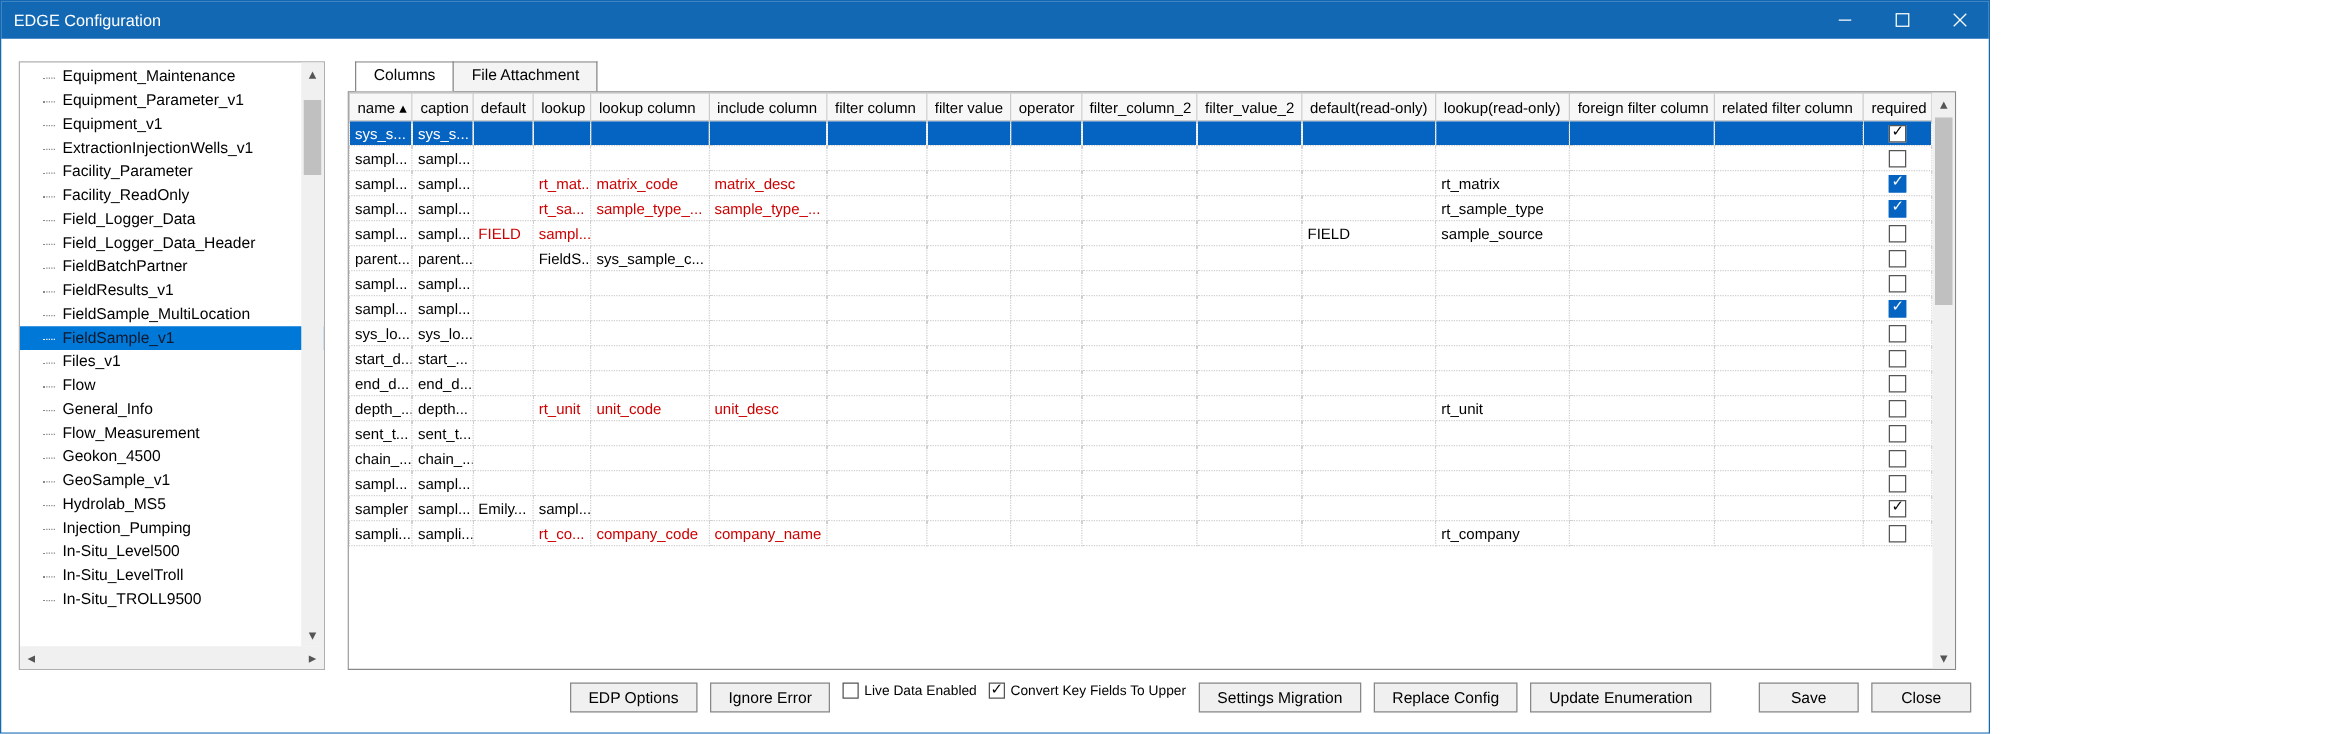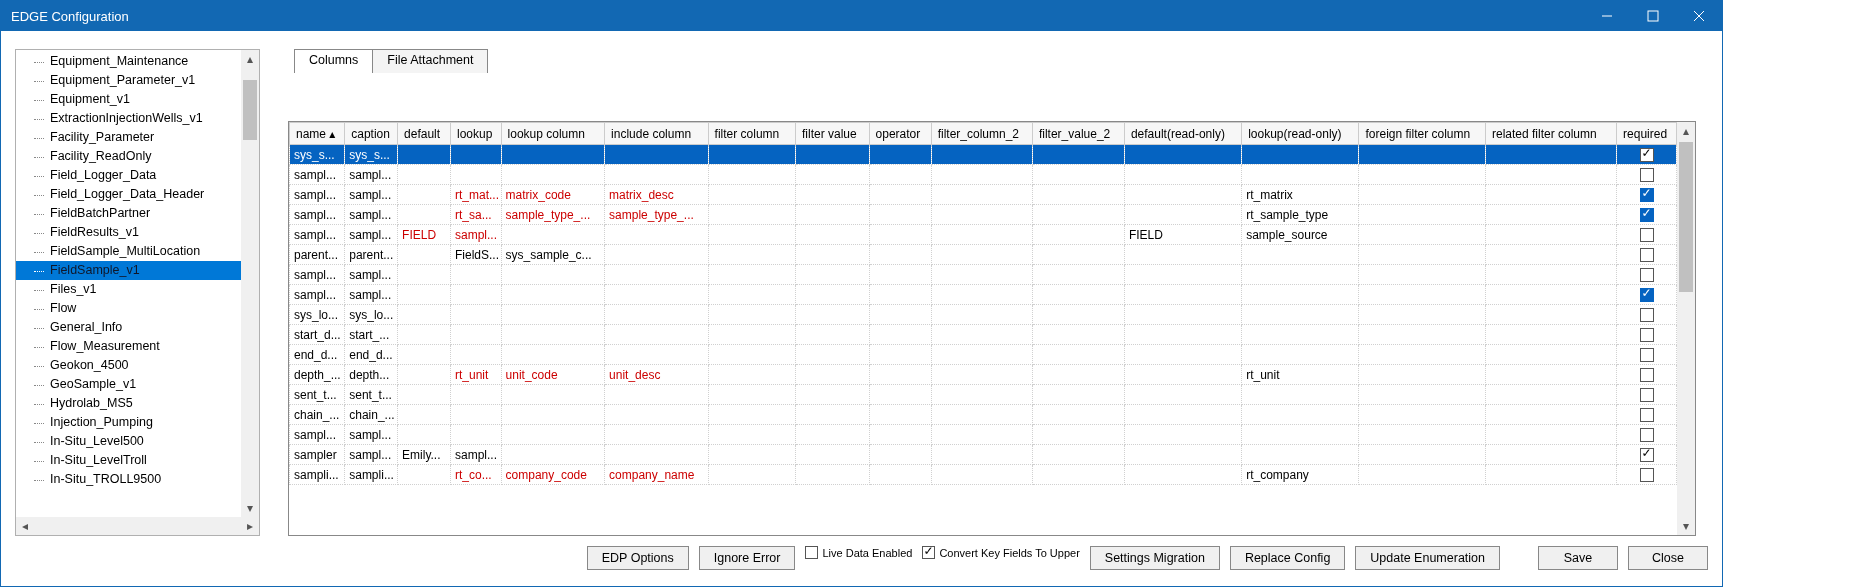--- a/index.html
+++ b/index.html
@@ -1,43 +1,43 @@
 <!DOCTYPE html>
 <html><head>
 <meta charset="utf-8">
 <style>
 * { box-sizing: border-box; margin: 0; padding: 0; font-family: "Segoe UI", Tahoma, sans-serif; }
 body { background: #fff; font-size: 12px; color: #000; }
-.window { width: 1723px; height: 587px; border: 1px solid #1268b3; display: flex; flex-direction: column; }
+.window { width: 1592px; height: 587px; border: 1px solid #1268b3; display: flex; flex-direction: column; }
 .titlebar { height: 30px; background: #1268b3; color: #fff; display: flex; align-items: center; padding-left: 10px; font-size: 13px; }
 .titlebar-text { flex: 1; }
 .titlebar-btns { display: flex; }
 .titlebar-btn { width: 46px; height: 30px; display: flex; align-items: center; justify-content: center; color: #fff; cursor: pointer; }
 .titlebar-btn svg { width: 12px; height: 12px; }
-.body { flex: 1; display: flex; padding: 18px 26px 10px 14px; gap: 28px; overflow: hidden; }
+.body { flex: 1; display: flex; padding: 18px 26px 10px 14px; gap: 18px; overflow: hidden; }
 .tree-panel { width: 245px; border: 1px solid #b0b0b0; background: #fff; position: relative; display: flex; flex-direction: column; }
 .tree-list { flex: 1; overflow-y: hidden; padding: 2px 0; position: relative; }
 .tree-item { padding: 1px 4px 1px 34px; font-size: 12.5px; line-height: 17px; cursor: pointer; white-space: nowrap; overflow: hidden; text-overflow: ellipsis; position: relative; }
 .tree-item::before { content: ""; position: absolute; left: 18px; top: 50%; width: 10px; border-top: 1px dotted #888; }
 .tree-item.selected { background: #0078d7; color: #0f172a; }
 .tree-item.selected::before { border-color: #fff; }
 .tree-vscroll { position: absolute; right: 0; top: 0; bottom: 18px; width: 18px; background: #f0f0f0; }
 .tree-vscroll .thumb { position: absolute; left: 2px; right: 2px; top: 30px; height: 60px; background: #c0c0c0; }
 .tree-vscroll .arrow { position: absolute; left: 0; right: 0; height: 18px; display: flex; align-items: center; justify-content: center; color: #555; }
 .tree-vscroll .arrow.up { top: 0; }
 .tree-vscroll .arrow.down { bottom: 0; }
 .tree-hscroll { height: 18px; background: #f0f0f0; position: relative; }
 .tree-hscroll .arrow { position: absolute; top: 0; bottom: 0; width: 18px; display: flex; align-items: center; justify-content: center; color: #555; }
 .tree-hscroll .arrow.left { left: 0; }
 .tree-hscroll .arrow.right { right: 0; }
 .right-panel { flex: 1; display: flex; flex-direction: column; overflow: hidden; }
 .tabs { display: flex; height: 24px; padding-left: 6px; }
 .tab { padding: 3px 14px; border: 1px solid #888; border-bottom: none; background: #f4f4f4; font-size: 12.5px; cursor: pointer; margin-right: -1px; }
 .tab.active { background: #fff; position: relative; z-index: 2; }
-.grid-wrap { flex: 1; border: 1px solid #888; overflow: hidden; position: relative; display: flex; margin-top: 48px; }
+.grid-wrap { flex: 1; border: 1px solid #888; overflow: hidden; position: relative; display: flex; }
 .grid { flex: 1; overflow: hidden; }
 .grid table { border-collapse: collapse; width: 100%; table-layout: fixed; }
 .grid th { background: #f7f7f7; border: 1px solid #ccc; padding: 3px 6px; font-weight: normal; text-align: left; font-size: 12px; white-space: nowrap; overflow: hidden; height: 22px; }
 .grid td { border: 1px dotted #d0d0d0; padding: 2px 4px; font-size: 12px; white-space: nowrap; overflow: hidden; height: 20px; }
 .grid tr.sel td { background: #0563c1; color: #fff; }
 .red { color: #cc0000; }
 .chk-cell { text-align: center; }
 .chk { display: inline-block; width: 14px; height: 14px; border: 1px solid #555; background: #fff; vertical-align: middle; position: relative; }
 .chk.checked::after { content: "✓"; position: absolute; top: -3px; left: 1px; font-size: 12px; color: #000; }
 .chk.req-blue { background: #0563c1; border-color: #0563c1; }

